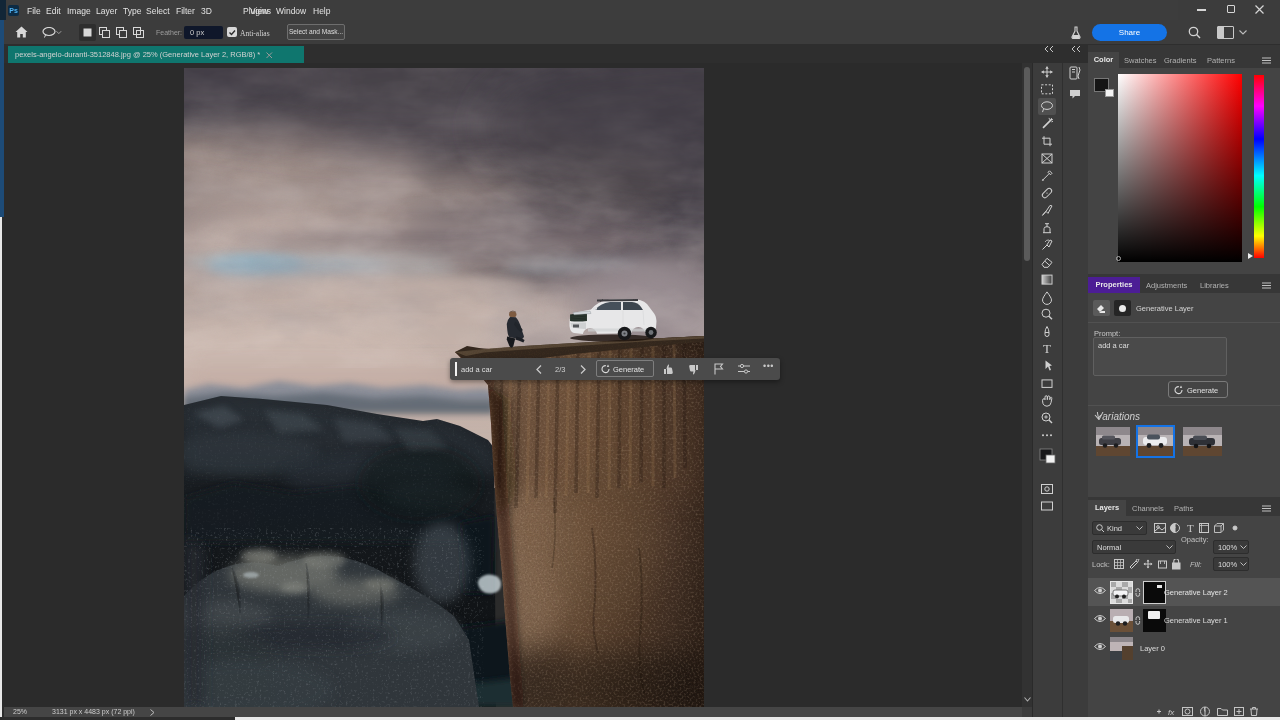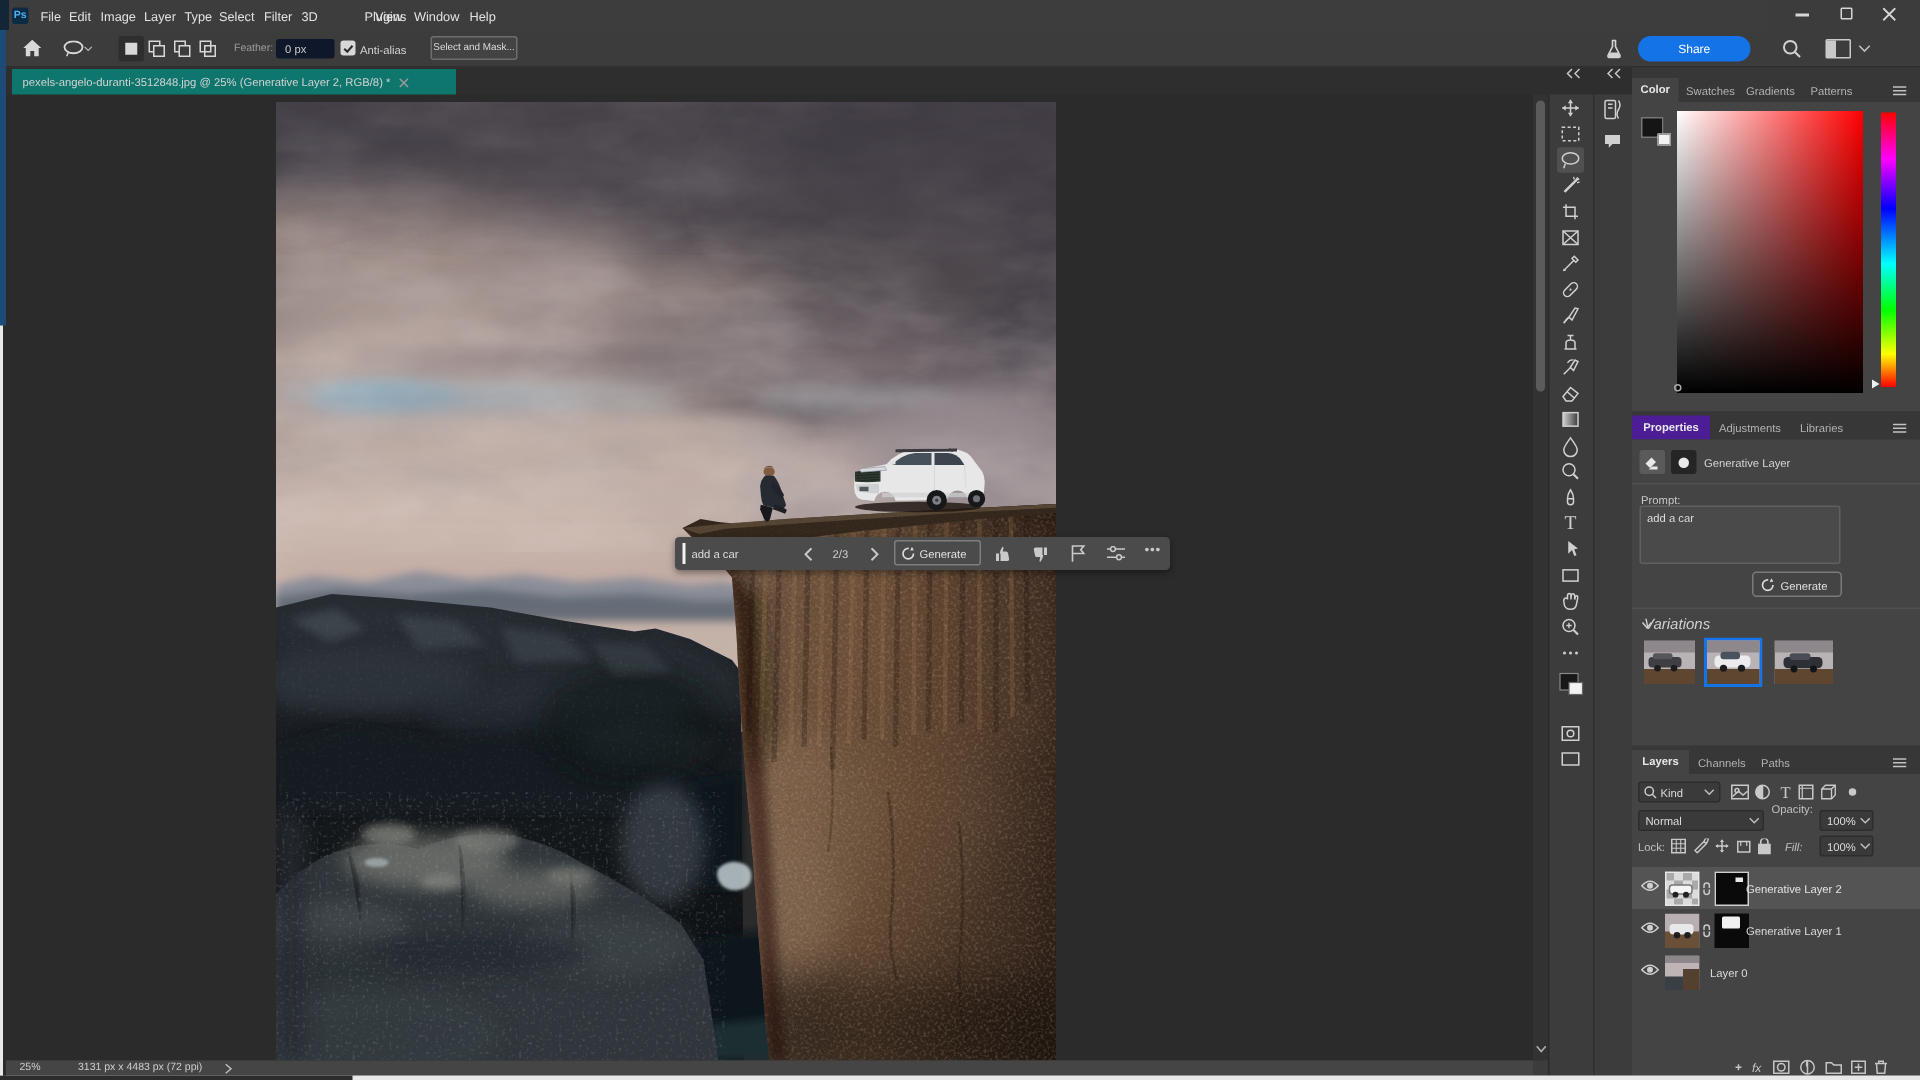--- a/index.html
+++ b/index.html
@@ -62,21 +62,21 @@
           <rect x="3.5" y="3.5" width="7" height="7" fill="none" stroke="#d8d8d8"></rect>
           <rect x="6.5" y="6.5" width="7" height="7" fill="none" stroke="#d8d8d8"></rect>
         </g>
     </svg>
     <div class="abs" style="left:156px;top:9px;font-size:7px;color:#9d9d9d;">Feather:</div>
     <div class="abs" style="left:184px;top:6px;width:39px;height:13px;background:#0f172a;border-radius:2px;color:#cdcdcd;font-size:7.5px;line-height:13px;padding-left:6px;">0 px</div>
     <div class="abs" style="left:227px;top:7px;width:10px;height:10px;background:#d8d8d8;border-radius:2px;"></div>
     <svg class="abs" style="left:228px;top:8px;" width="9" height="9">
         <path d="M1.5,4.5 L3.5,6.5 L7,2.5" stroke="#2c2c2c" stroke-width="1.4" fill="none"></path>
       </svg>
-    <div class="abs" style="left:240px;top:9px;font-size:7.5px;color:#d5d5d5;">Anti-alias</div>
+    <div class="abs" style="left:240px;top:9px;font-size:7.5px;color:#d5d5d5;font-family:Liberation Serif, serif;">Anti-alias</div>
     <div class="abs" style="left:287px;top:4px;width:58px;height:16px;border:1px solid #6e6e6e;border-radius:2px;background:#434343;color:#dedede;font-size:6.6px;text-align:center;line-height:14px;white-space:nowrap;">Select and Mask...</div>
 
     <svg class="abs" style="left:1070px;top:6px;" width="12" height="13">
         <path d="M4.5,1 L7.5,1 M5,1 L5,5 L2,11 A1.2,1.2 0 0 0 3,12.5 L9,12.5 A1.2,1.2 0 0 0 10,11 L7,5 L7,1" stroke="#d2d2d2" stroke-width="1.1" fill="none"></path>
         <path d="M3.2,9 L8.8,9 L9.8,11.4 A0.8,0.8 0 0 1 9,12.2 L3,12.2 A0.8,0.8 0 0 1 2.2,11.4 Z" fill="#d2d2d2"></path>
       </svg>
     <div class="abs" style="left:1092px;top:4px;width:75px;height:17px;background:#1473e6;border-radius:9px;color:#fff;font-size:8px;text-align:center;line-height:17px;">Share</div>
     <svg class="abs" style="left:1188px;top:6px;" width="13" height="13">
         <circle cx="5.5" cy="5.5" r="4.2" fill="none" stroke="#d2d2d2" stroke-width="1.3"></circle>
         <path d="M8.6,8.6 L12,12" stroke="#d2d2d2" stroke-width="1.4"></path>

